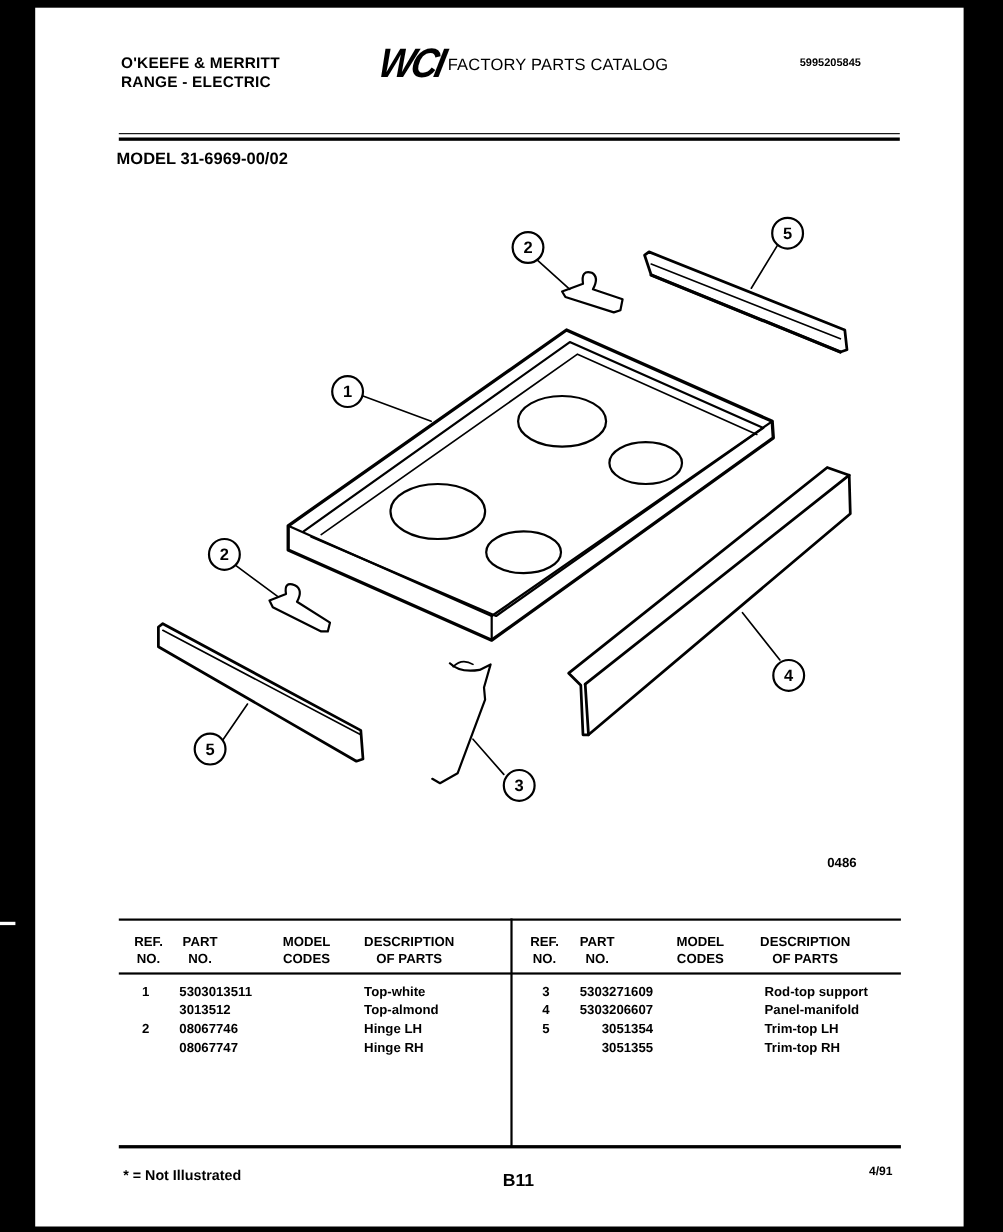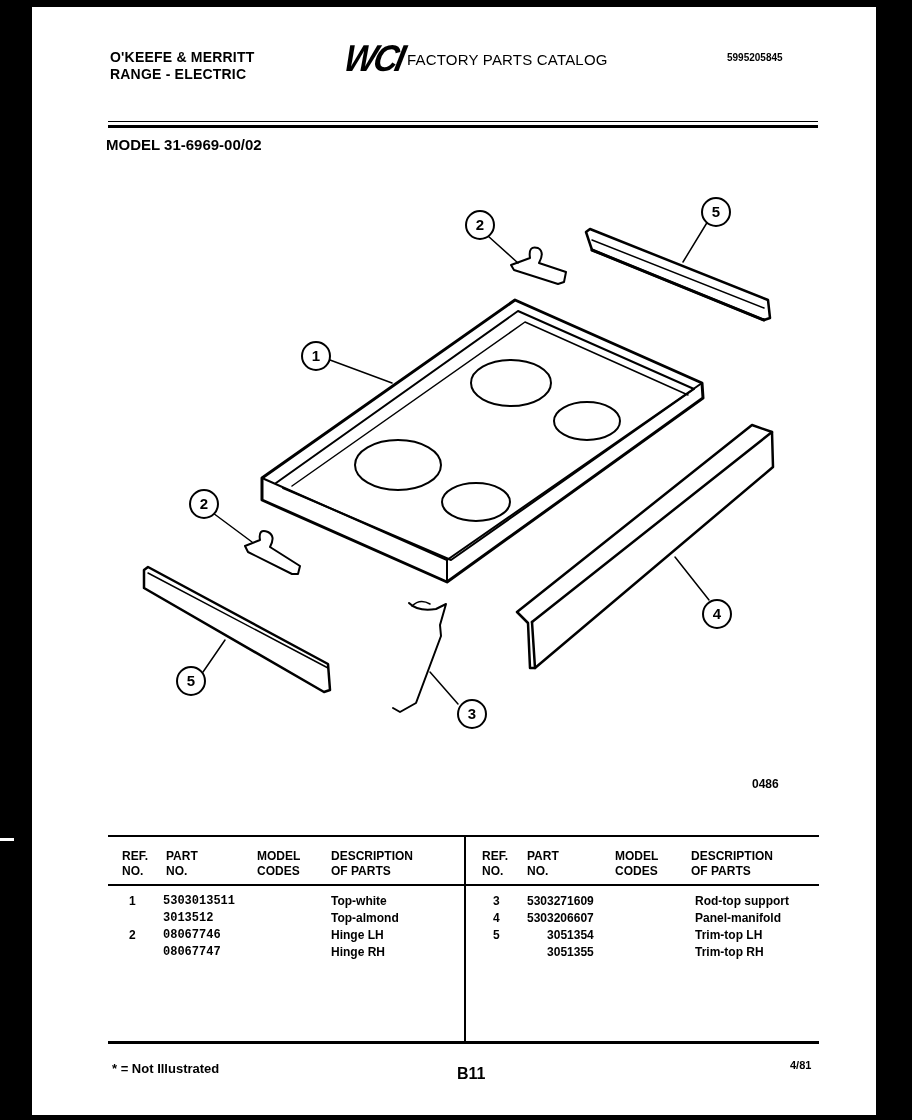--- a/index.html
+++ b/index.html
@@ -14,21 +14,21 @@
   .notch { position:absolute; left:0; top:838px; width:14px; height:3px; background:#fff; }
   .abs { position:absolute; }
   .hdr-left { left:78px; top:42px; font-size:14px; font-weight:bold; line-height:17px; letter-spacing:0.2px; }
   .logo { left:313px; top:32px; font-size:34px; font-weight:900; font-style:italic; letter-spacing:-3px; transform:skewX(-12deg) scaleY(1.1); font-family:"Liberation Sans", sans-serif; }
   .catalog { left:375px; top:44px; font-size:15px; font-weight:normal; letter-spacing:0.2px; }
   .catno { left:695px; top:45px; font-size:10px; font-weight:bold; }
   .rule-thin { left:76px; width:710px; height:1px; background:#000; }
   .rule-thick { left:76px; width:710px; height:3px; background:#000; }
   .model { left:74px; top:129px; font-size:15px; font-weight:bold; }
   .drawno { left:720px; top:770px; font-size:12px; font-weight:bold; }
-  .th { font-size:12px; font-weight:bold; line-height:15px; }
+  .th { font-size:12px; font-weight:bold; line-height:15px;text-align:center; }
   .td { font-size:12px; font-weight:bold; line-height:17px; }
   .vline { width:2px; background:#000; }
   .diagram { position:absolute; left:0; top:0; }
   .footer-note { left:80px; top:1054px; font-size:13px; font-weight:bold; }
   .pageno { left:425px; top:1058px; font-size:16px; font-weight:bold; }
   .date { left:758px; top:1052px; font-size:11px; font-weight:bold; }
 </style>
 </head>
 <body>
 
@@ -161,21 +161,21 @@
     <div>DESCRIPTION</div>
       <div>OF PARTS</div>
   </div>
 
   <div class="abs td" style="left:97px; top:886px;">
     <div>1</div>
     <div style="height:17px;"></div>
     <div>2</div>
     <div style="height:17px;"></div>
   </div>
-  <div class="abs td" style="left:131px; top:886px;font-family:Liberation Mono, monospace;">
+  <div class="abs td" style="left:131px; top:886px;">
     <div>5303013511</div>
     <div>3013512</div>
     <div>08067746</div>
     <div>08067747</div>
   </div>
   <div class="abs td" style="left:299px; top:886px;">
     <div>Top-white</div>
     <div>Top-almond</div>
     <div>Hinge LH</div>
     <div>Hinge RH</div>
@@ -195,15 +195,15 @@
   </div>
   <div class="abs td" style="left:663px; top:886px;">
     <div>Rod-top support</div>
     <div>Panel-manifold</div>
     <div>Trim-top LH</div>
     <div>Trim-top RH</div>
   </div>
 
   <div class="abs footer-note">* = Not Illustrated</div>
   <div class="abs pageno">B11</div>
-  <div class="abs date">4/81</div>
+  <div class="abs date">4/91</div>
 </div>
 <div class="notch"></div>
 
 </body></html>

